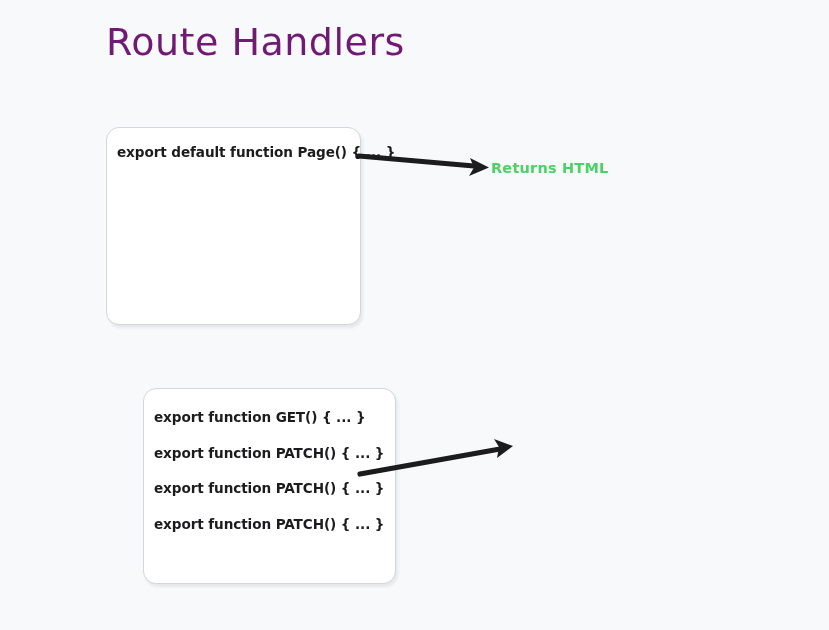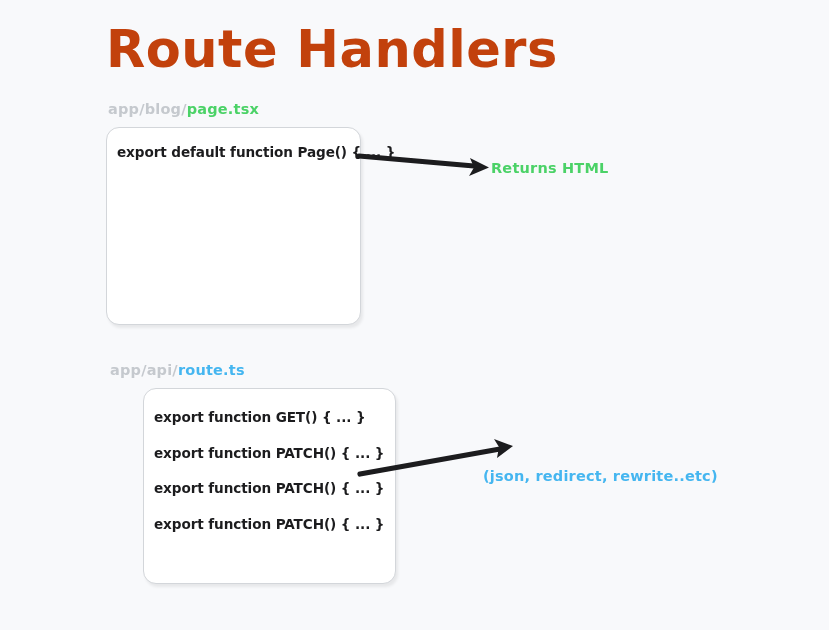--- a/index.html
+++ b/index.html
@@ -20,24 +20,24 @@
     width: 829px;
     height: 630px;
   }
 
   
   .page-title {
     position: absolute;
     left: 106px;
     top: 20px;
     font-family: "DejaVu Sans", sans-serif;
-    font-size: 51px;
-    font-weight: bold;
+    font-size: 38px;
+    font-weight: normal;
     letter-spacing: 0.5px;
-    color: #c2410c;
+    color: #701a75;
     white-space: nowrap;
   }
 
   
   .path-label {
     position: absolute;
     font-family: "DejaVu Sans", sans-serif;
     font-size: 14.5px;
     font-weight: bold;
     white-space: nowrap;
@@ -133,46 +133,39 @@
   #ann-resp-1    { left: 512px; top: 441px; }
   #ann-resp-2    { left: 483px; top: 468px; }
 </style>
 </head>
 <body>
 
 <div class="canvas">
 
   <div class="page-title">Route Handlers</div>
 
-  <div class="path-label" id="path-1">
-    <span class="path-dir">app/blog/</span><span class="path-file-green">page.tsx</span>
-  </div>
 
   <div class="code-box" id="code-box-page">
     <div class="code-lines">
       <div class="code-line">export default function Page() { ... }</div>
     </div>
   </div>
 
   <div class="annotation green" id="ann-html">Returns HTML</div>
 
-  <div class="path-label" id="path-2">
-    <span class="path-dir">app/api/</span><span class="path-file-blue">route.ts</span>
-  </div>
 
   <div class="code-box" id="code-box-route">
     <div class="code-lines">
       <div class="code-line">export function GET() { ... }</div>
       <div class="code-line">export function PATCH() { ... }</div>
       <div class="code-line">export function PATCH() { ... }</div>
       <div class="code-line">export function PATCH() { ... }</div>
     </div>
   </div>
 
-  <div class="annotation blue" id="ann-resp-2">(json, redirect, rewrite..etc)</div>
 
   <svg class="arrow-layer" viewBox="0 0 829 630">
     <g id="arrow-1">
       <line x1="359" y1="156" x2="474" y2="166" stroke="#1c1c1e" stroke-width="5.2" stroke-linecap="round"></line>
       <polygon points="470,158 489,167.5 469,176 474,167.5" fill="#1c1c1e"></polygon>
     </g>
     <g id="arrow-2">
       <line x1="360" y1="474" x2="500" y2="449" stroke="#1c1c1e" stroke-width="5.2" stroke-linecap="round"></line>
       <polygon points="494,439 513,446 497,458 499,447" fill="#1c1c1e"></polygon>
     </g>

